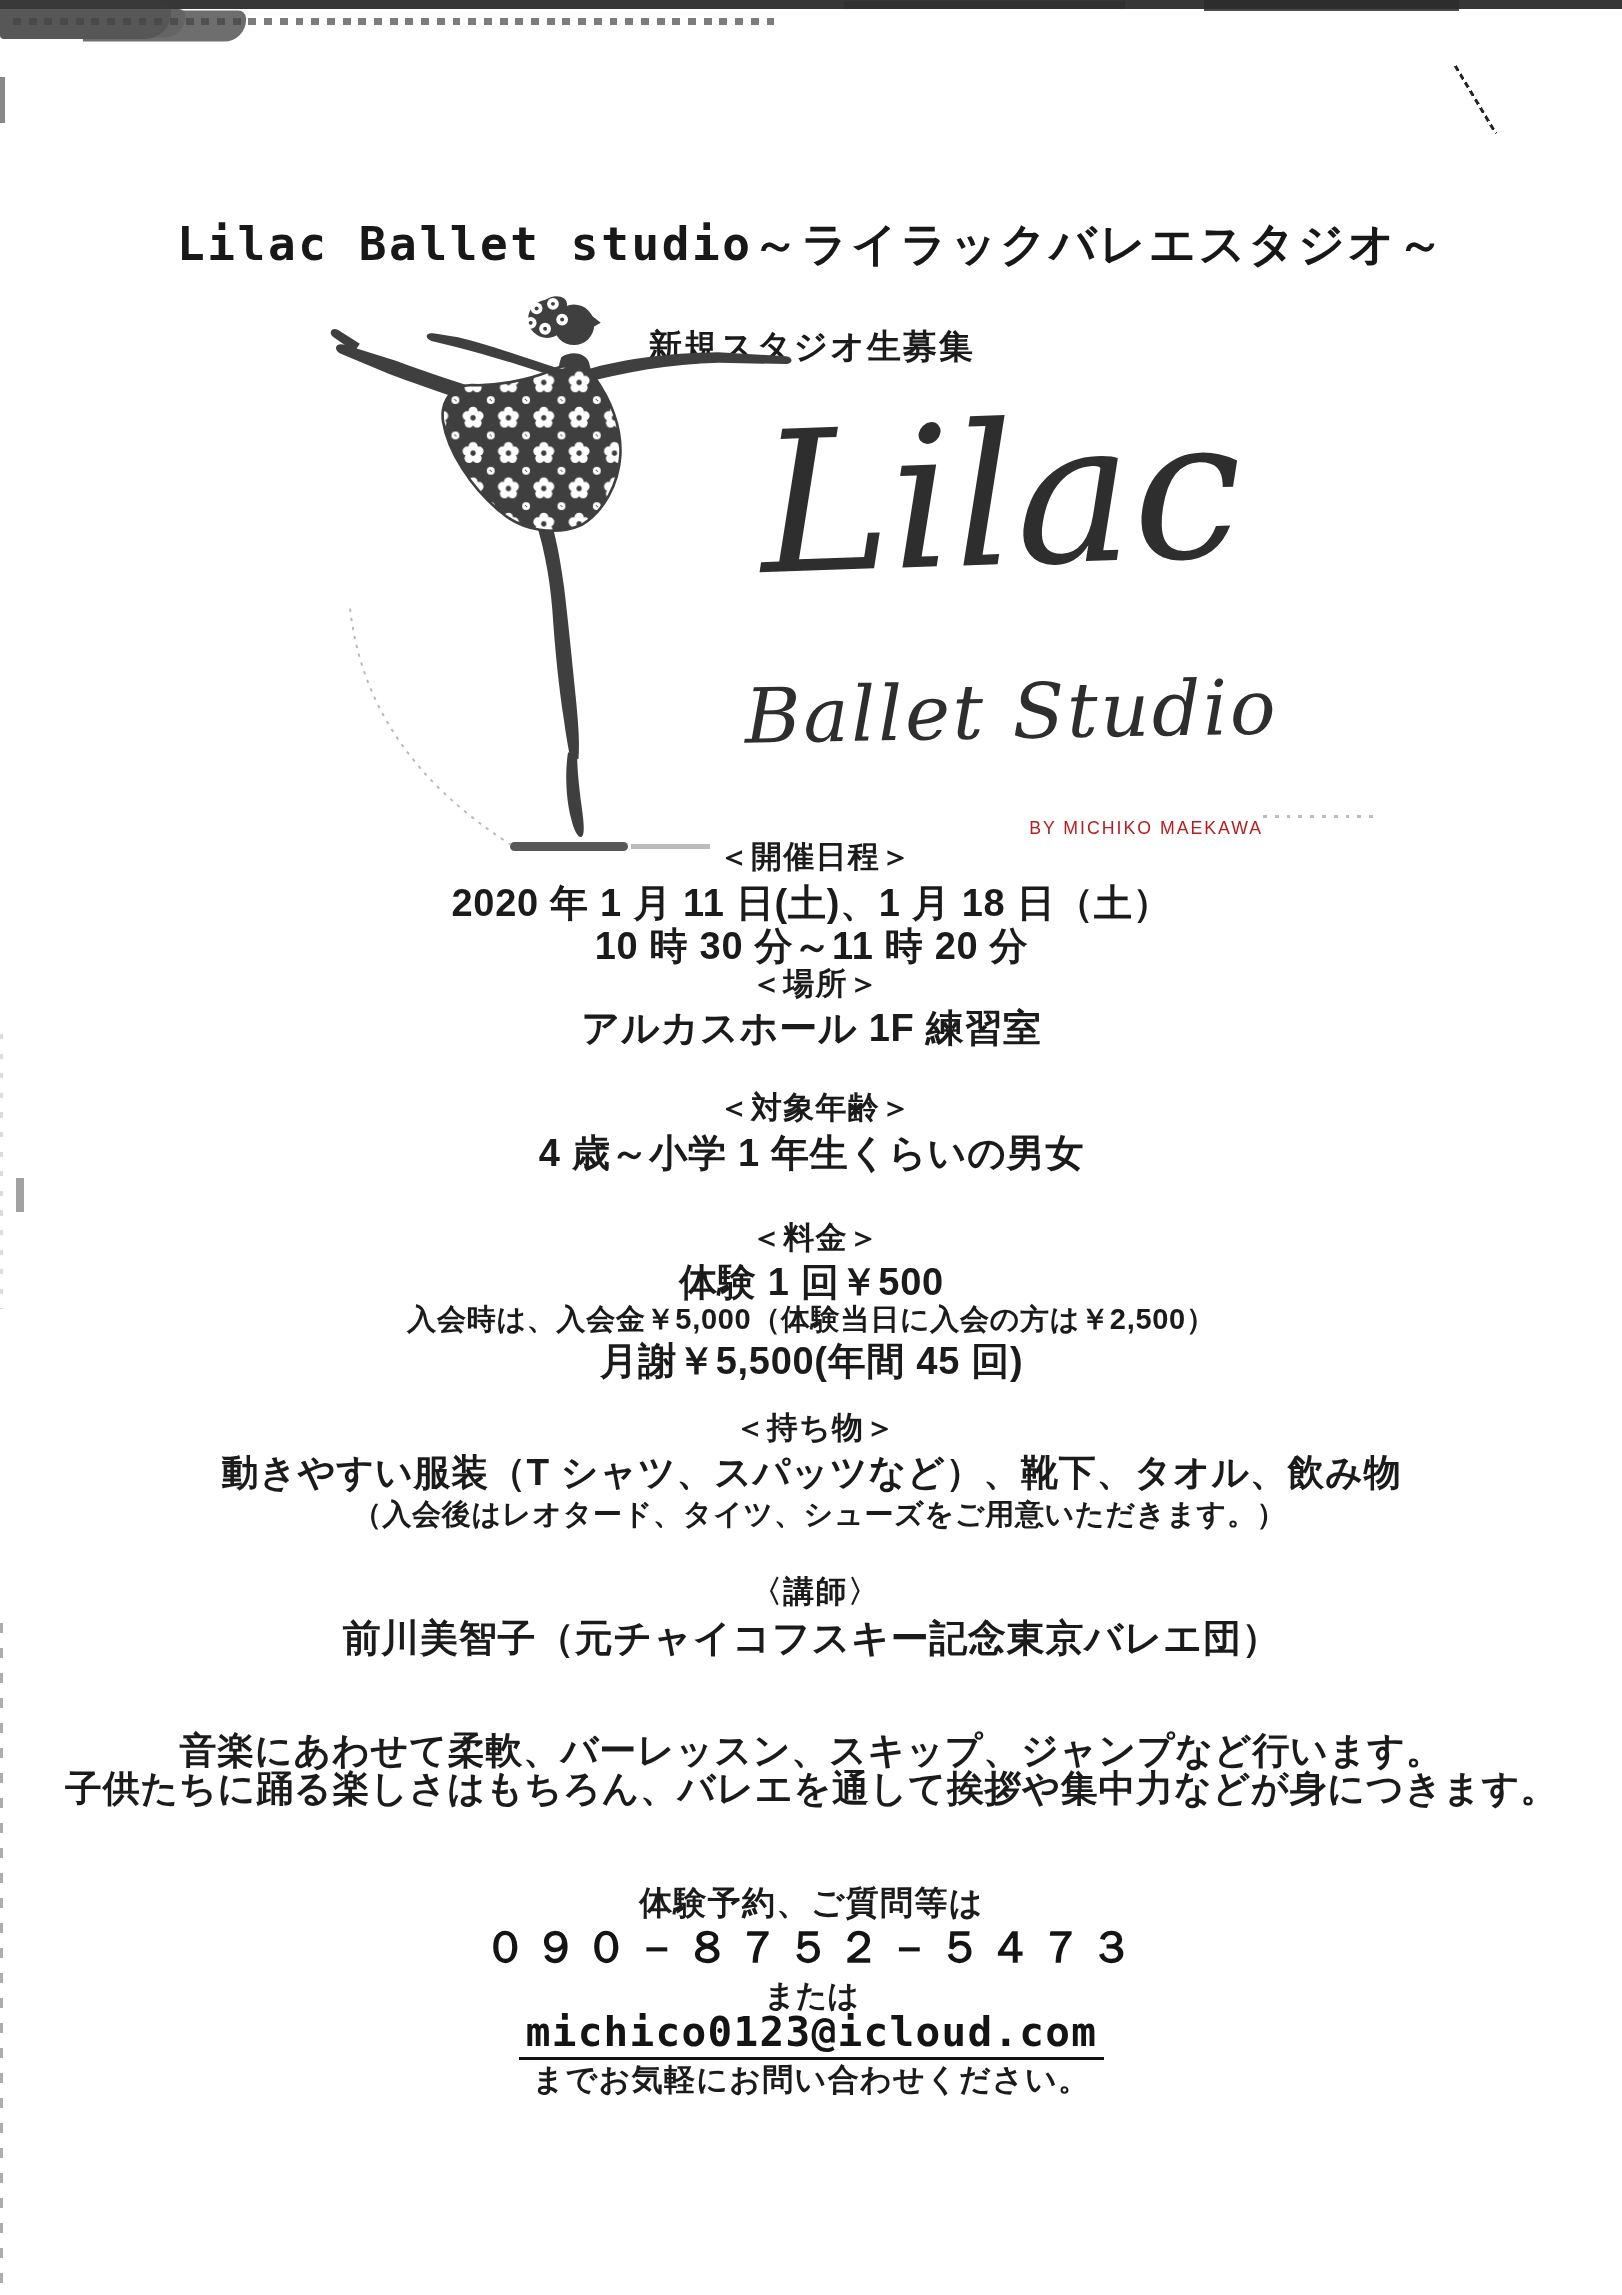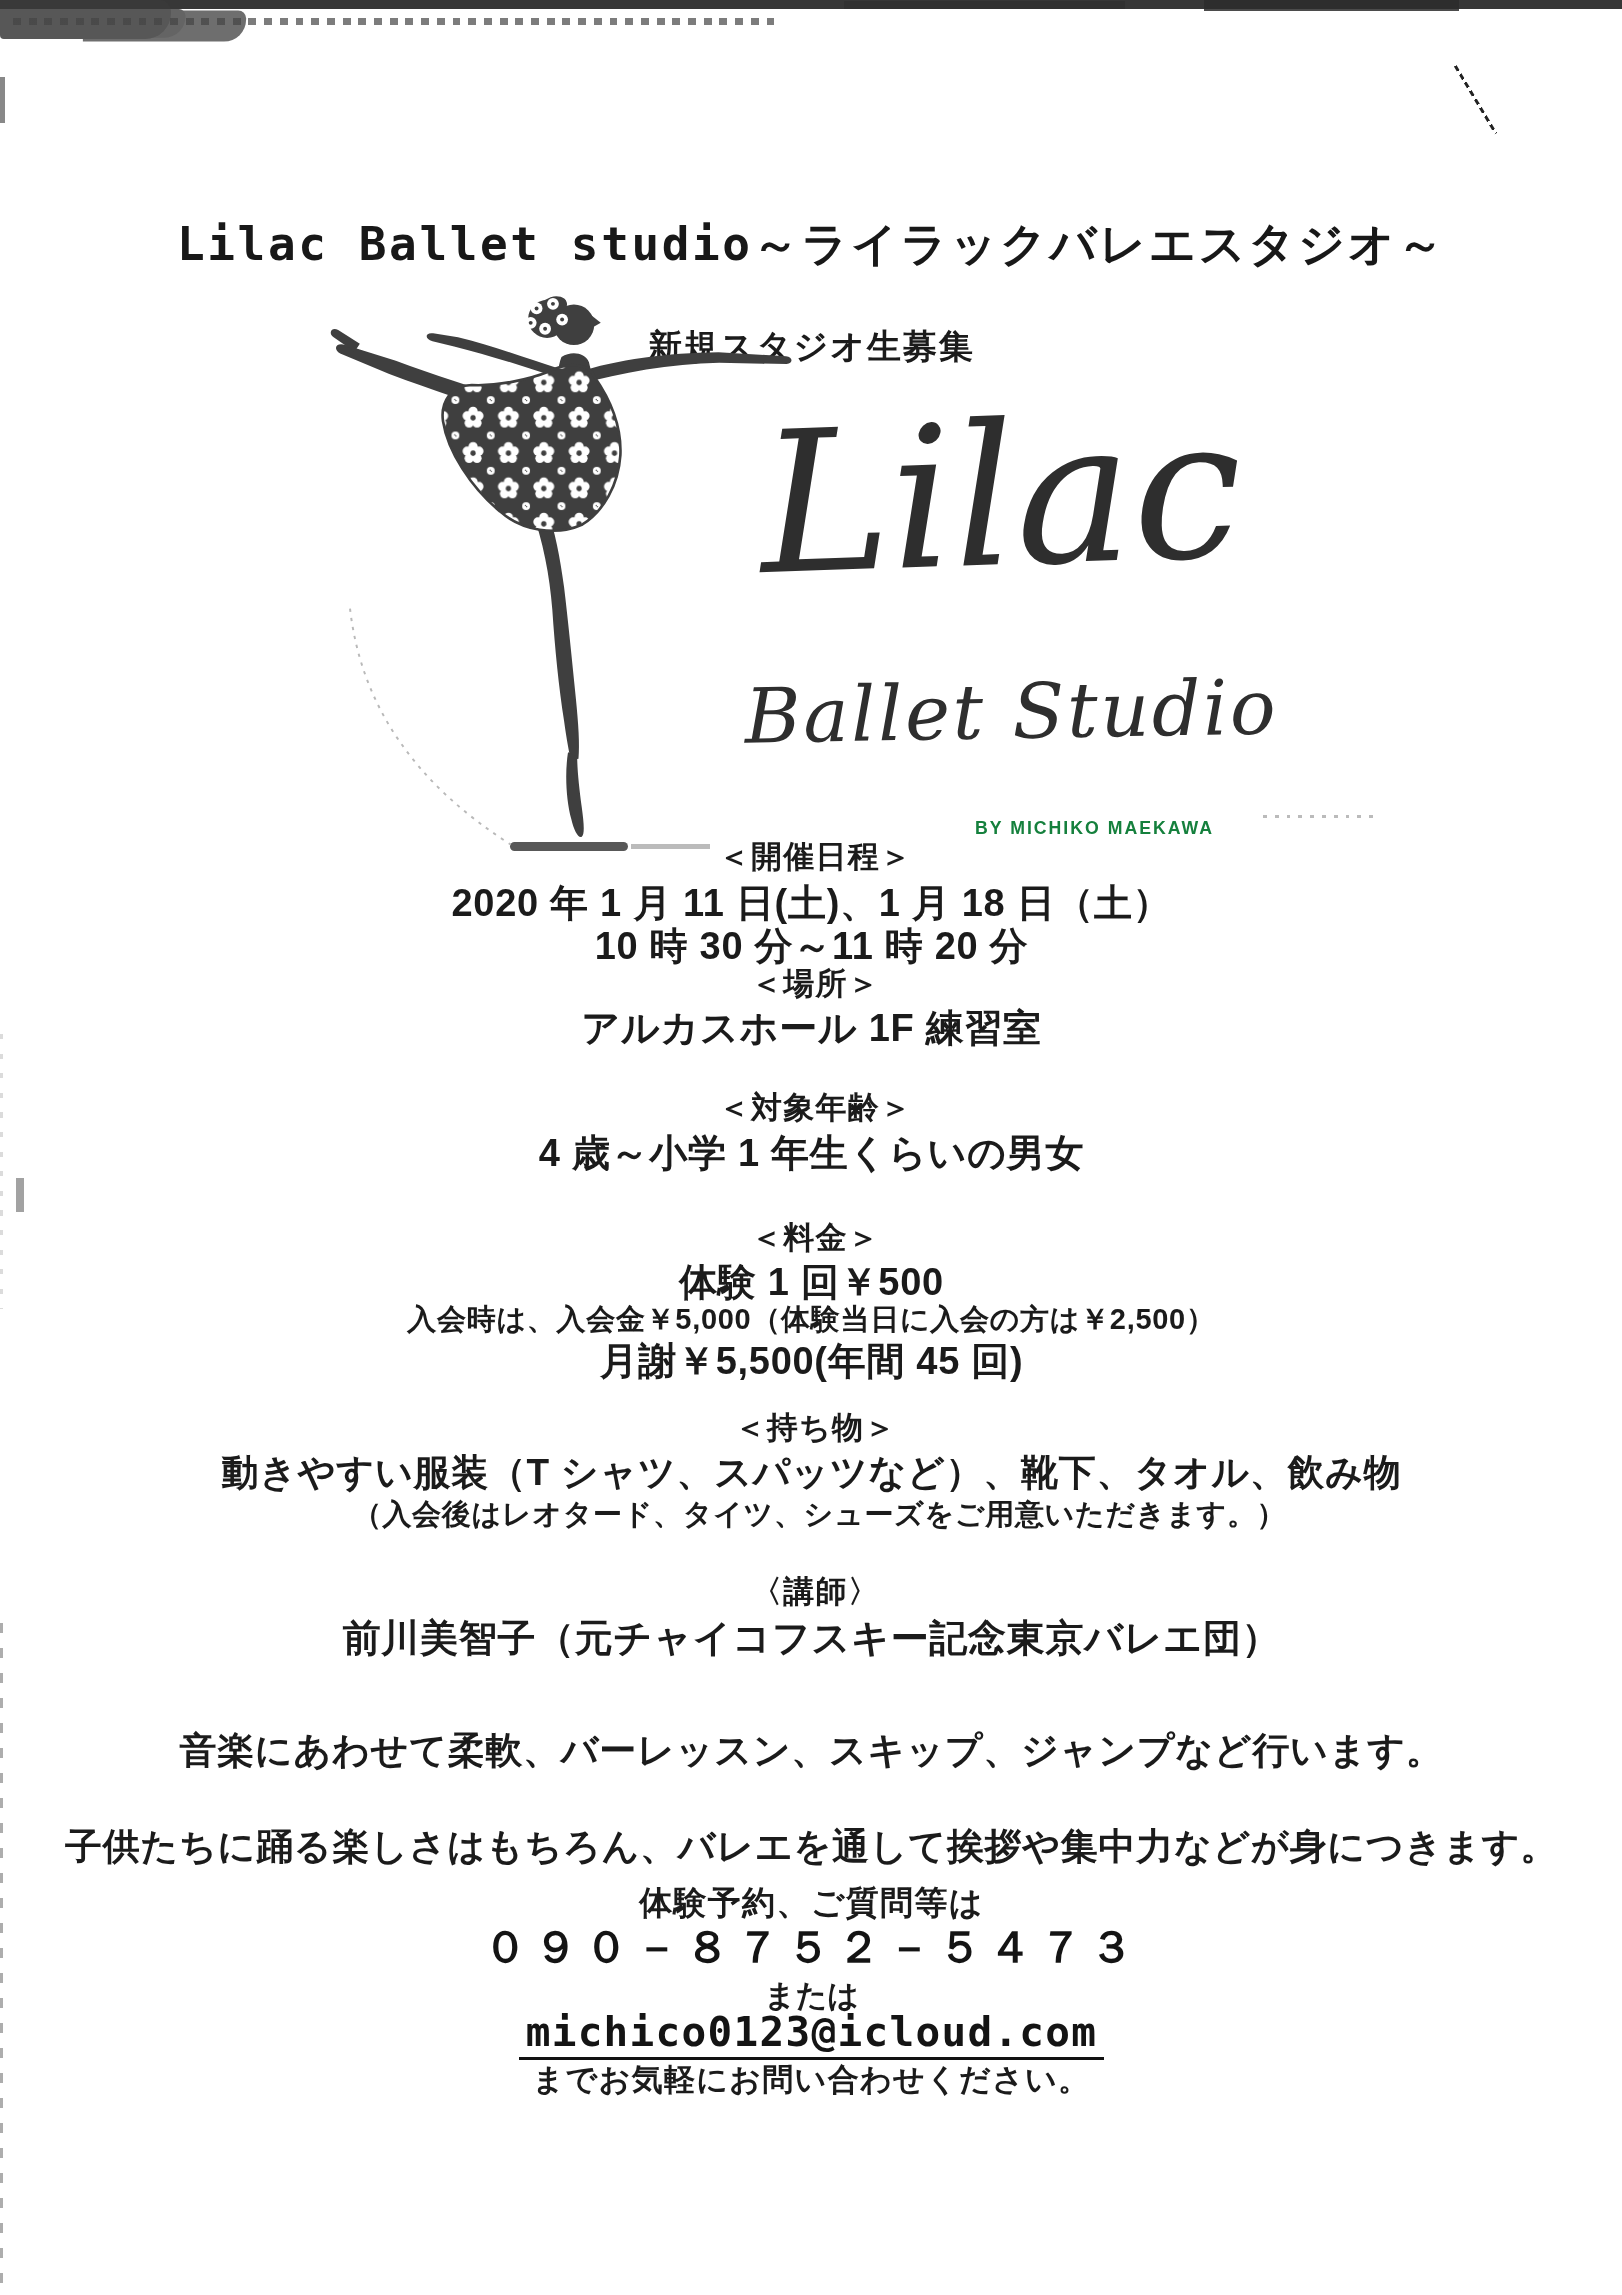--- a/index.html
+++ b/index.html
@@ -15,40 +15,40 @@
   .body-l{font-size:38px;letter-spacing:0.7px;font-weight:bold;}
   .body-m{font-size:29px;letter-spacing:0.7px;font-weight:bold;}
   .para{font-size:37px;letter-spacing:0.7px;font-weight:bold;}
 
   .sched-h{top:840px;}  .sched-date{top:883px;}  .sched-time{top:926px;}
   .place-h{top:967px;}  .place-line{top:1008px;}
   .age-h{top:1091px;}    .age-line{top:1133px;}
   .fee-h{top:1221px;}    .fee-1{top:1262px;} .fee-2{top:1304px;} .fee-3{top:1341px;}
   .items-h{top:1411px;}  .items-1{top:1453px;} .items-2{top:1499px;margin-left:16px;}
   .teacher-h{top:1575px;}.teacher-line{top:1618px;}
-  .desc-1{top:1731px;}   .desc-2{top:1827px;}
+  .desc-1{top:1731px;}   .desc-2{top:1769px;}
   .contact-intro{top:1885px;font-size:33px;font-weight:bold;letter-spacing:1.3px;}
   .contact-phone{top:1923px;font-size:44px;letter-spacing:6.5px;font-weight:bold;color:#141414;}
   .contact-or{top:1979px;font-size:31px;font-weight:bold;}
   .contact-email-wrap{top:2010px;font-size:41px;}
   .contact-email-wrap span{
     display:inline-block;font-family:"DejaVu Sans Mono",monospace;font-weight:bold;
     padding:0 6.5px 2.6px 6.5px;border-bottom:3.9px solid #111;letter-spacing:1.3px;color:#141414;
   }
   .contact-outro{top:2063px;font-size:31px;font-weight:bold;letter-spacing:1.3px;}
 
   
   .logo-lilac{position:absolute;left:687px;top:398px;width:628px;text-align:center;
     font-family:"DejaVu Serif",serif;font-style:italic;font-size:196px;line-height:1;
     color:#2e2e2e;transform:rotate(-2deg);}
   .logo-bs{position:absolute;left:707px;top:674px;width:609px;text-align:center;
     font-family:"DejaVu Serif",serif;font-style:italic;font-size:76px;line-height:1;
     color:#2e2e2e;transform:rotate(-1deg);letter-spacing:2.6px;}
-  .logo-by{position:absolute;left:975px;top:818px;width:288px;text-align:left;
-    font-size:17.7px;letter-spacing:2px;color:#15803d;font-weight:bold;}
+  .logo-by{position:absolute;left:975px;top:818px;width:288px;text-align:right;
+    font-size:17.7px;letter-spacing:2px;color:#b91c1c;font-weight:normal;}
 
   .ballerina{position:absolute;left:314px;top:294px;width:491px;height:550px;}
 
   
   .art{position:absolute;}
   .top-band{left:0;top:0;width:1623px;height:9.2px;background:#262626;opacity:.92;}
   .top-blob{left:0;top:0;width:171px;height:39px;background:#3a3a3a;opacity:.85;
     border-radius:0 11.8px 26px 3.9px;box-shadow:19.6px 3.9px 0 -5.2px #4a4a4a,79px 6.5px 0 -3.9px #555;}
   .top-dashes{left:13px;top:18.3px;width:766px;height:6.5px;opacity:.7;
     background:repeating-linear-gradient(90deg,#444 0 7.9px,transparent 7.9px 15.7px);}

